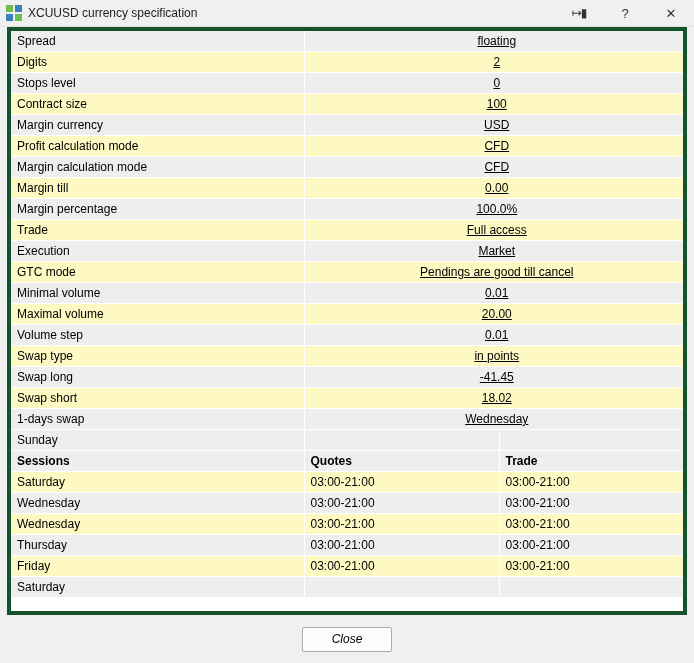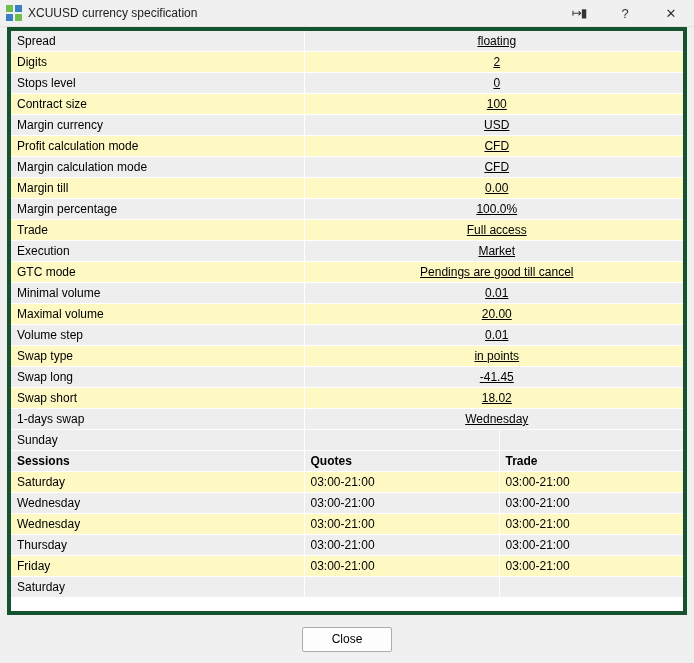--- a/index.html
+++ b/index.html
@@ -111,20 +111,21 @@
     background: #fdfdfd;
     border: 1px solid #adadad;
     border-radius: 2px;
     font-family: "Liberation Sans", sans-serif;
     font-size: 12px;
     color: #000;
     display: flex;
     align-items: center;
     justify-content: center;
     cursor: default;
+    font-style: italic;
   }
 </style>
 </head>
 <body>
 
 <div class="titlebar">
   <div class="app-icon">
     <span class="q1"></span>
       <span class="q2"></span>
       <span class="q3"></span>

